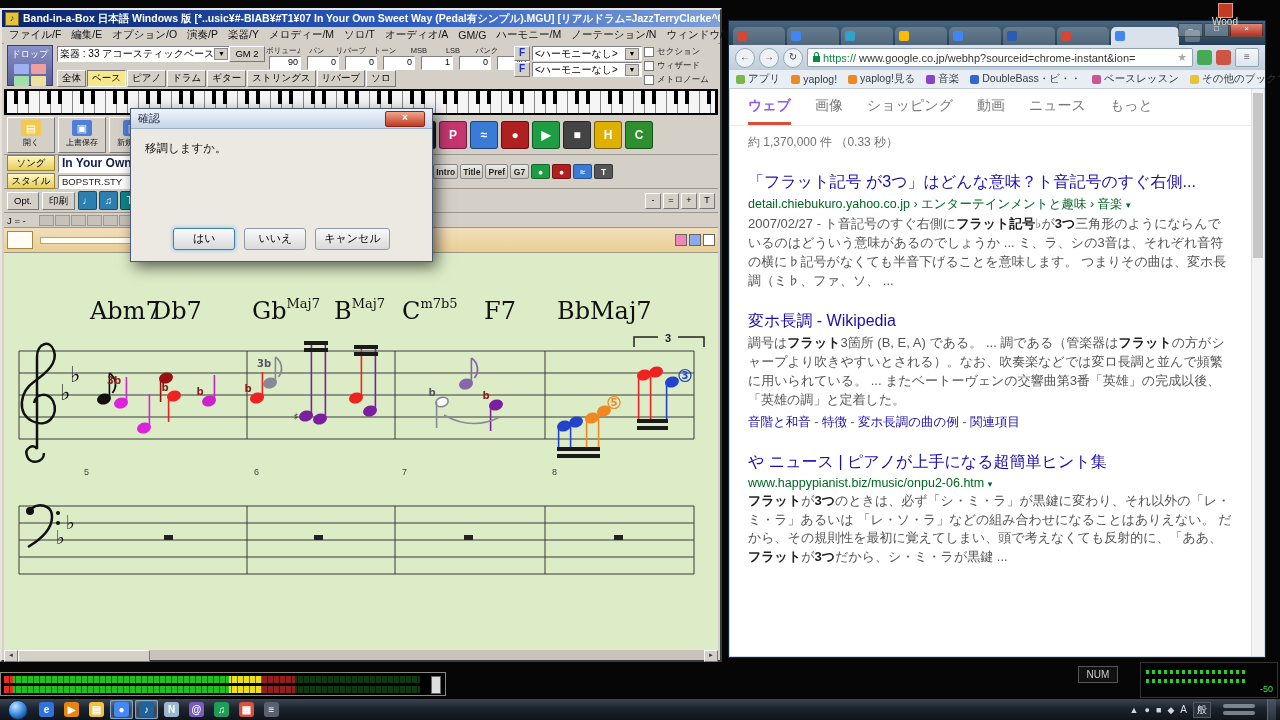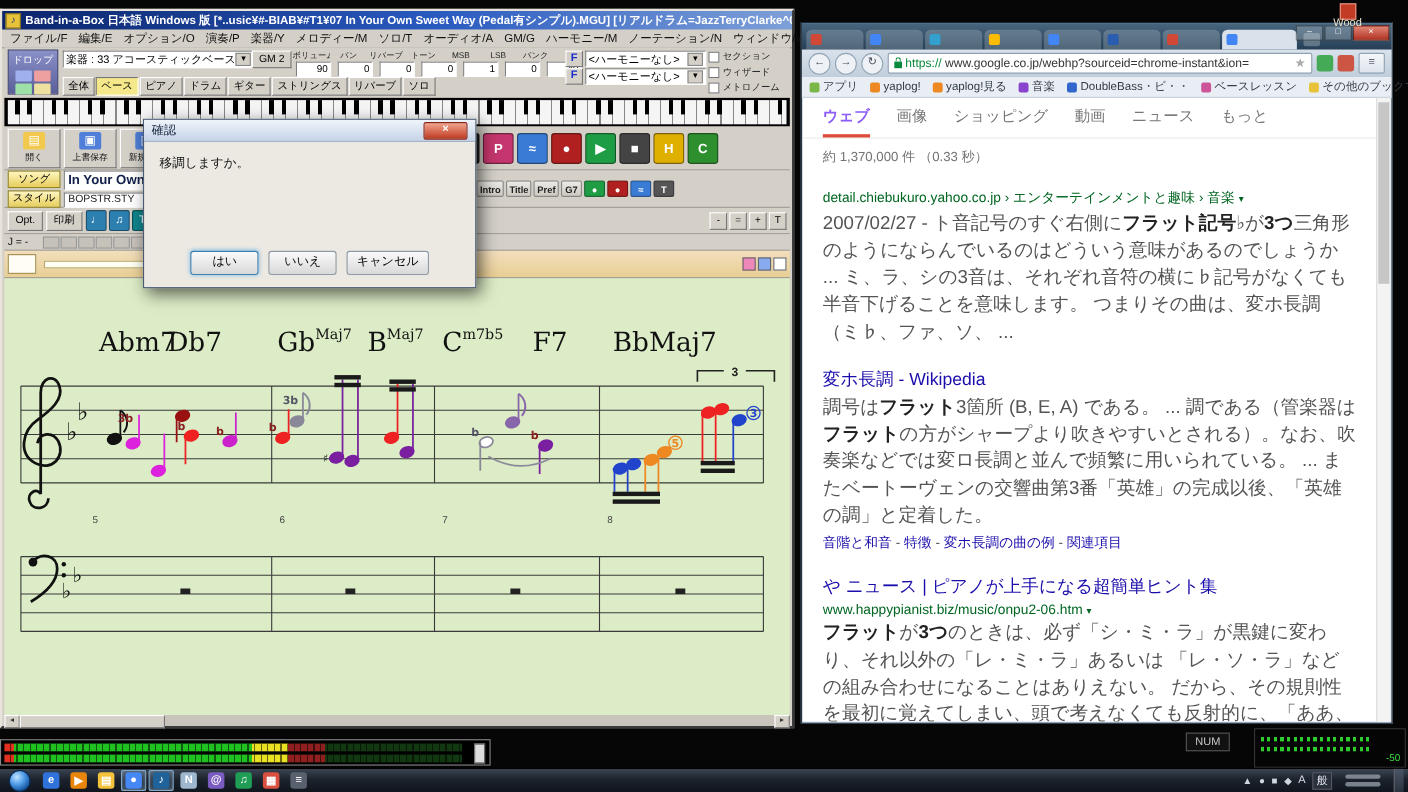--- a/index.html
+++ b/index.html
@@ -152,21 +152,21 @@
   #ccontent{position:absolute;left:1px;right:1px;top:68px;bottom:1px;background:#fff;overflow:hidden;}
   #gnav{padding:8px 0 0 18px;font-size:14px;color:#777;display:flex;gap:24px;border-bottom:1px solid #ebebeb;}
   .gnav-item{padding-bottom:7px;}
   .gnav-item.sel{color:#8b5cf6;font-weight:bold;border-bottom:3px solid #dd4b39;}
   #gstats{padding:8px 0 0 18px;font-size:12px;color:#737373;}
   #gresults{padding:0 0 0 18px;width:486px;}
   .gres{margin-top:21px;}
   .gtitle{font-size:16px;color:#1a0dab;white-space:nowrap;overflow:hidden;text-overflow:ellipsis;text-decoration:none;display:block;}
   .gurl{font-size:12.5px;color:#006621;margin-top:3px;}
   .gurl .dd{font-size:9px;}
-  .gsnip{font-size:17px;color:#545454;line-height:1.45;margin-top:2px;}
+  .gsnip{font-size:13px;color:#545454;line-height:1.45;margin-top:2px;}
   .gsnip b{color:#222;}
   .gsub{font-size:12.5px;color:#1a0dab;margin-top:4px;}
   .gsub .sep{color:#545454;}
   #cscroll{position:absolute;right:1px;top:68px;bottom:1px;width:12px;background:#f3f3f3;border-left:1px solid #ddd;}
   #cscroll .thumb{position:absolute;left:1px;right:1px;top:4px;height:165px;background:#c6c6c6;}
 
   
   #meterwin{position:absolute;left:0;top:672px;width:446px;height:24px;background:#000;
         border:1px solid #888;box-sizing:border-box;}
   .mbar{position:absolute;left:3px;height:7px;width:416px;
@@ -682,20 +682,21 @@
           <span class="gnav-item sel">ウェブ</span>
           <span class="gnav-item">画像</span>
           <span class="gnav-item">ショッピング</span>
           <span class="gnav-item">動画</span>
           <span class="gnav-item">ニュース</span>
           <span class="gnav-item">もっと</span>
         </div>
       <div id="gstats">約 1,370,000 件 （0.33 秒）</div>
       <div id="gresults">
           <div class="gres">
+            <a class="gtitle" href="#">「フラット記号 が3つ」はどんな意味？ト音記号のすぐ右側...</a>
             <div class="gurl">detail.chiebukuro.yahoo.co.jp › エンターテインメントと趣味 › 音楽 <span class="dd">▾</span></div>
             <div class="gsnip">2007/02/27 - ト音記号のすぐ右側に<b>フラット記号</b>♭が<b>3つ</b>三角形のようにならんでいるのはどういう意味があるのでしょうか ... ミ、ラ、シの3音は、それぞれ音符の横に♭記号がなくても半音下げることを意味します。 つまりその曲は、変ホ長調（ミ♭、ファ、ソ、 ...</div>
           </div>
           <div class="gres">
             <a class="gtitle" href="#">変ホ長調 - Wikipedia</a>
             <div class="gsnip">調号は<b>フラット</b>3箇所 (B, E, A) である。 ... 調である（管楽器は<b>フラット</b>の方がシャープより吹きやすいとされる）。なお、吹奏楽などでは変ロ長調と並んで頻繁に用いられている。 ... またベートーヴェンの交響曲第3番「英雄」の完成以後、「英雄の調」と定着した。</div>
             <div class="gsub"><span>音階と和音</span><span class="sep"> - </span><span>特徴</span><span class="sep"> - </span><span>変ホ長調の曲の例</span><span class="sep"> - </span><span>関連項目</span></div>
           </div>
           <div class="gres">
             <a class="gtitle" href="#">や ニュース | ピアノが上手になる超簡単ヒント集</a>

